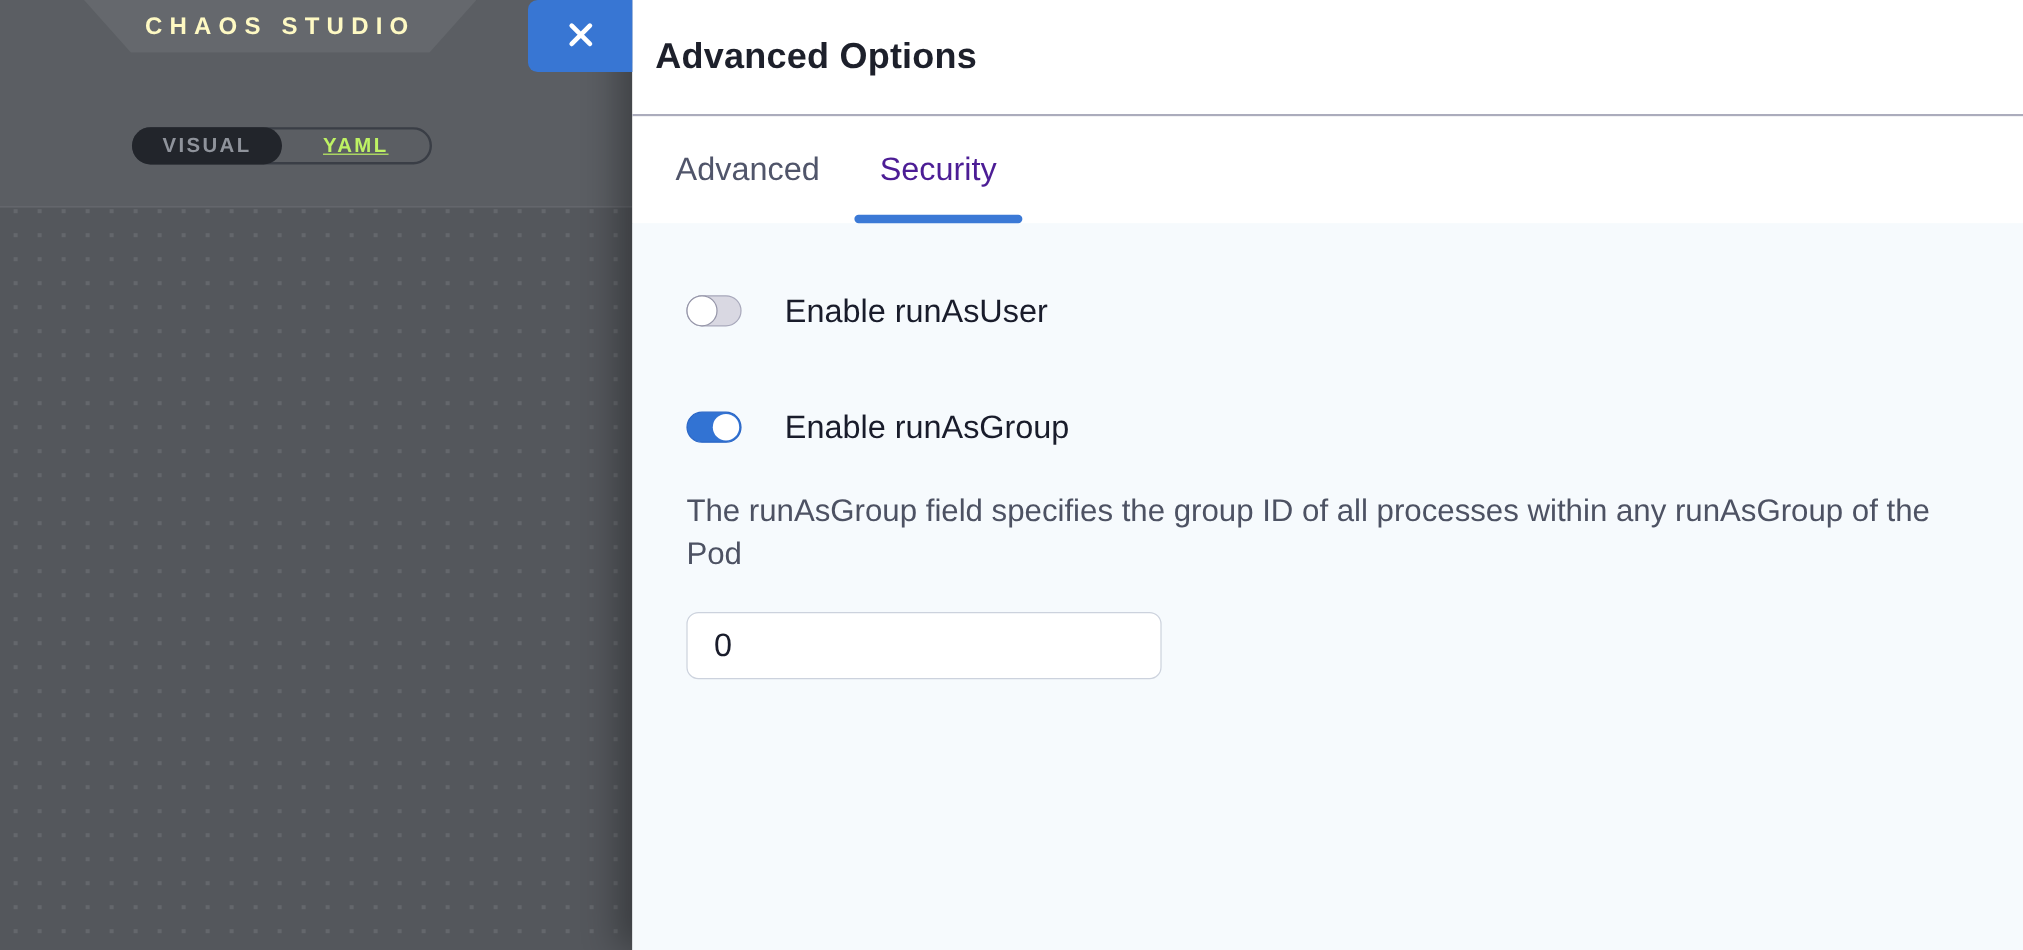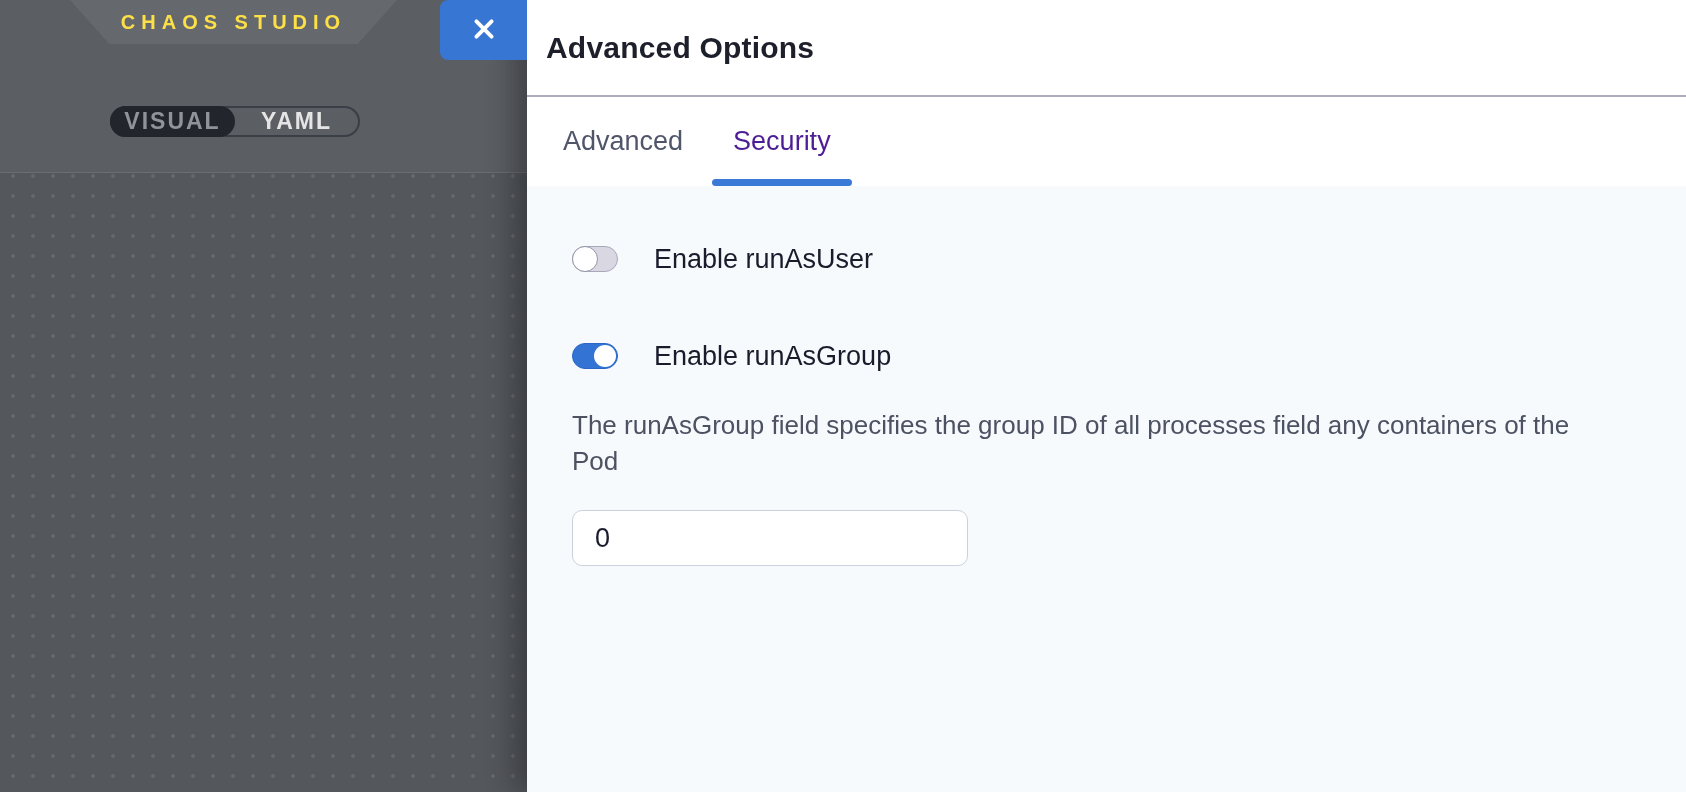--- a/index.html
+++ b/index.html
@@ -5,28 +5,28 @@
   * { margin:0; padding:0; box-sizing:border-box; }
   html,body { width:1686px; height:792px; overflow:hidden; }
   body { font-family:"Liberation Sans","DejaVu Sans",sans-serif; }
   .screen { position:relative; width:1686px; height:792px; background:#5b5e63; overflow:hidden; }
 
   
   .canvas { position:absolute; left:0; top:0; width:527px; height:792px; background:#5b5e63; }
   .studio-banner { position:absolute; left:70px; top:0; width:327px; height:44px;
     background:#65686d; clip-path:polygon(0 0,100% 0,88% 100%,12% 100%);
     display:flex; align-items:center; justify-content:center; }
-  .studio-banner span { font-size:20px; font-weight:700; letter-spacing:6px; color:#fde047; }
+  .studio-banner span { font-size:20px; font-weight:700; letter-spacing:6px; color:#fef9c3; }
   .mode-toggle { position:absolute; left:110px; top:106px; width:250px; height:31px;
     border:2px solid #3a3e46; border-radius:17px; display:flex; }
   .seg { display:flex; align-items:center; justify-content:center;
-    font-size:23px; font-weight:700; letter-spacing:2px; cursor:pointer; }
+    font-size:17px; font-weight:700; letter-spacing:2px; cursor:pointer; }
   .seg-visual { width:125px; height:31px; margin:-2px 0 -2px -2px; background:#22252b;
     border-radius:17px; color:#8f939b; }
-  .seg-yaml { flex:1; color:#e5e5e5; }
+  .seg-yaml { flex:1; color:#bef264;text-decoration:underline; }
   .canvas-divider { position:absolute; left:0; top:172px; width:527px; height:1px; background:#6a6d72; }
   .dot-grid { position:absolute; left:0; top:173px; width:527px; height:619px; background-color:#54575c;
     background-image:radial-gradient(circle,#64676c 1.8px,transparent 2px);
     background-size:20px 20px; background-position:3px 13px; }
 
   
   .close-btn { position:absolute; left:440px; top:0; width:87px; height:60px; background:#3876d3;
     border:none; border-radius:8px 0 0 8px; display:flex; align-items:center; justify-content:center;
     cursor:pointer; z-index:3; }
 
@@ -110,19 +110,19 @@
       </div>
 
 
       <div class="switch-row row-2">
         <div class="switch" data-on="true">
           <div class="knob"></div>
         </div>
         <div class="switch-label">Enable runAsGroup</div>
       </div>
 
-      <div class="desc">The runAsGroup field specifies the group ID of all processes field any containers of the Pod</div>
+      <div class="desc">The runAsGroup field specifies the group ID of all processes within any runAsGroup of the Pod</div>
 
       <input class="gid-input" type="text" value="0" style="">
 
     </div>
   </div>
 </div>
 
 </body></html>

